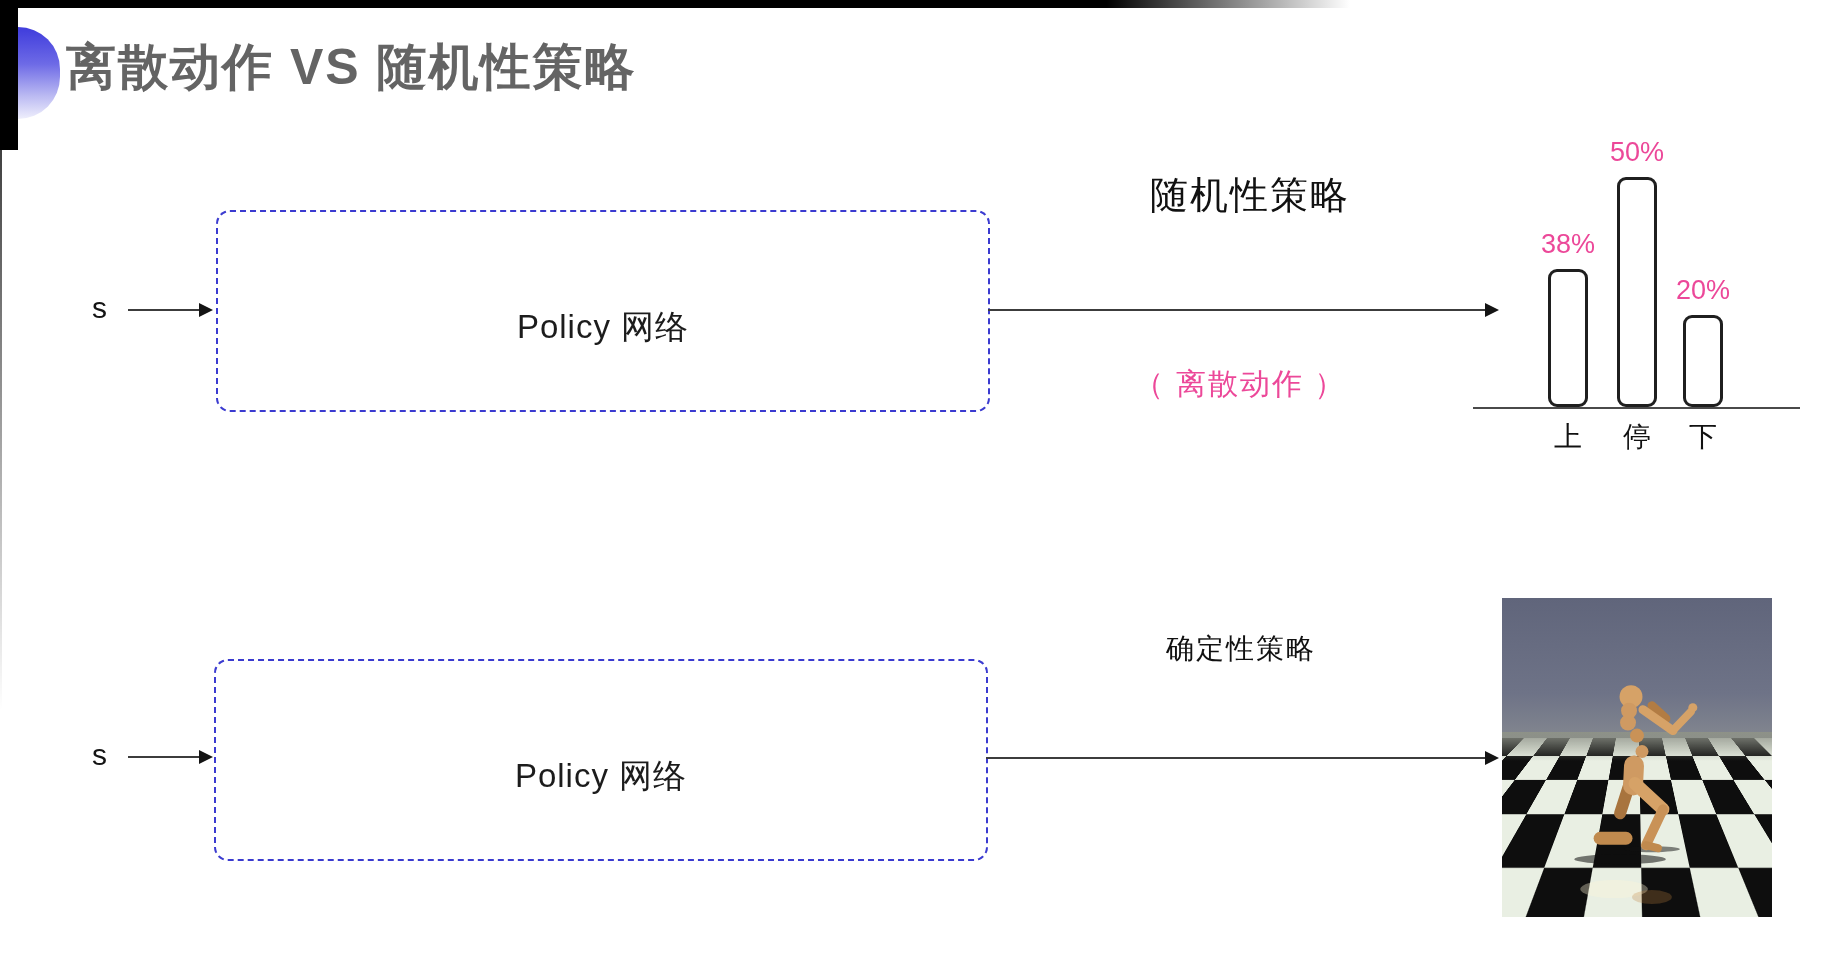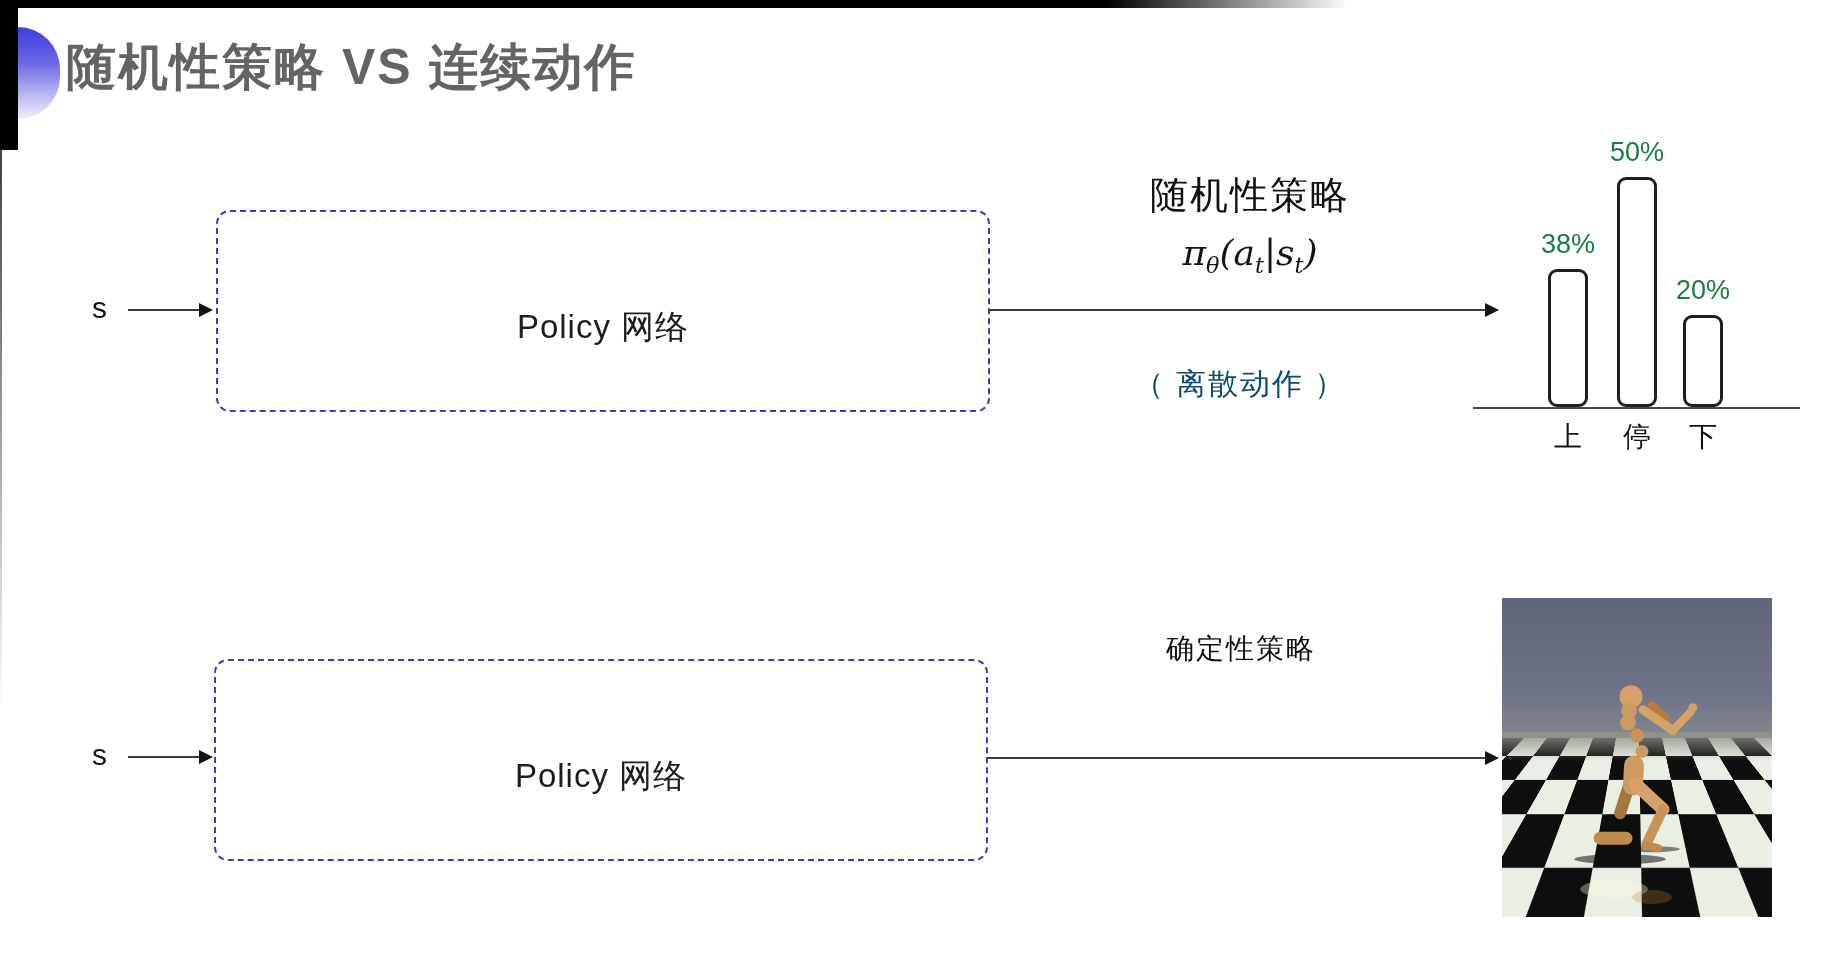--- a/index.html
+++ b/index.html
@@ -27,27 +27,27 @@
   .policy-box{position:absolute;width:770px;height:198px;border:2px dashed #3b3bd0;
     border-radius:14px;background:#fff;display:flex;align-items:center;justify-content:center;}
   .policy-box .box-label{font-size:33px;color:#1c1c1c;letter-spacing:1px;margin-top:32px;}
   .policy-title{position:absolute;width:400px;text-align:center;color:#111;letter-spacing:2px;margin-top:18px;}
   .policy-title.t1{font-size:38px;}
   .policy-title.t2{font-size:28px;}
   .formula{position:absolute;width:400px;text-align:center;color:#141414;
     font-family:"DejaVu Serif", serif;font-style:italic;}
   .formula sub{font-size:.62em;}
   .action-note{position:absolute;width:400px;text-align:center;font-size:30px;
-    color:#0c4a6e;letter-spacing:2px;font-weight:500;}
+    color:#ec4899;letter-spacing:2px;font-weight:500;}
   
   .prob-chart{position:absolute;left:1473px;top:100px;width:327px;height:345px;}
   .prob-chart .baseline{position:absolute;left:0;top:307px;width:327px;height:2px;background:#4a4a4a;}
   .prob-chart .bar{position:absolute;border:3px solid #1f1f1f;border-radius:9px;
     background:#fff;box-sizing:border-box;}
-  .prob-chart .pct{position:absolute;width:90px;text-align:center;font-size:27px;color:#15803d;font-weight:500;}
+  .prob-chart .pct{position:absolute;width:90px;text-align:center;font-size:27px;color:#ec4899;font-weight:500;}
   .prob-chart .cat{position:absolute;width:60px;text-align:center;font-size:28px;color:#111;top:318px;}
   
   .mj-frame{position:absolute;left:1502px;top:598px;width:270px;height:319px;overflow:hidden;
     background:linear-gradient(180deg,#60657b 0%,#6e7387 30%,#80848e 42%,#8d9088 45%,#90927f 47%,#8a8c7e 50%);}
   .mj-floor{position:absolute;left:-60%;top:44%;width:220%;height:150%;
     background:conic-gradient(#0e0e0e 0 25%,#e9efe3 0 50%,#0e0e0e 0 75%,#e9efe3 0) 0 0/46px 46px;
     transform:perspective(130px) rotateX(48deg);transform-origin:50% 0;}
   .mj-haze{position:absolute;left:0;right:0;top:42%;height:9%;
     background:linear-gradient(180deg,rgba(142,146,136,.95),rgba(142,146,136,0));}
   .mj-robot{position:absolute;left:0;top:0;width:100%;height:100%;}
@@ -55,36 +55,33 @@
 </head>
 <body>
 
 <div class="stage">
 
   <div class="top-black-bar"></div>
   <div class="left-black-block"></div>
   <div class="left-black-line"></div>
 
   <div class="deco-half-disc"></div>
-  <div class="page-title">随机性策略 VS 连续动作</div>
+  <div class="page-title">离散动作 VS 随机性策略</div>
 
   <div class="s-label" style="left:92px;top:291px;">s</div>
   <div class="arrow" style="left:128px;top:309px;width:72px;"></div>
 
   <div class="policy-box" style="left:216px;top:210px;">
     <span class="box-label">Policy 网络</span>
   </div>
 
   <div class="arrow" style="left:988px;top:309px;width:498px;"></div>
 
   <div class="policy-title t1" style="left:1050px;top:152px;">随机性策略</div>
 
-  <div class="formula" style="left:1050px;top:232px;font-size:36px;">
-    <span>π</span><sub>θ</sub><span>(a</span><sub>t</sub><span>|s</span><sub>t</sub><span>)</span>
-  </div>
 
   <div class="action-note" style="left:1040px;top:364px;">（ 离散动作 ）</div>
 
   <div class="prob-chart" id="prob-chart">
     <div class="baseline"></div>
   <div class="bar" style="left: 75px; top: 169px; width: 40px; height: 138px;"></div>
       <div class="pct" style="left: 50px; top: 129px;">38%</div>
       <div class="cat" style="left: 65px;">上</div>
       <div class="bar" style="left: 144px; top: 77px; width: 40px; height: 230px;"></div>
       <div class="pct" style="left: 119px; top: 37px;">50%</div>

